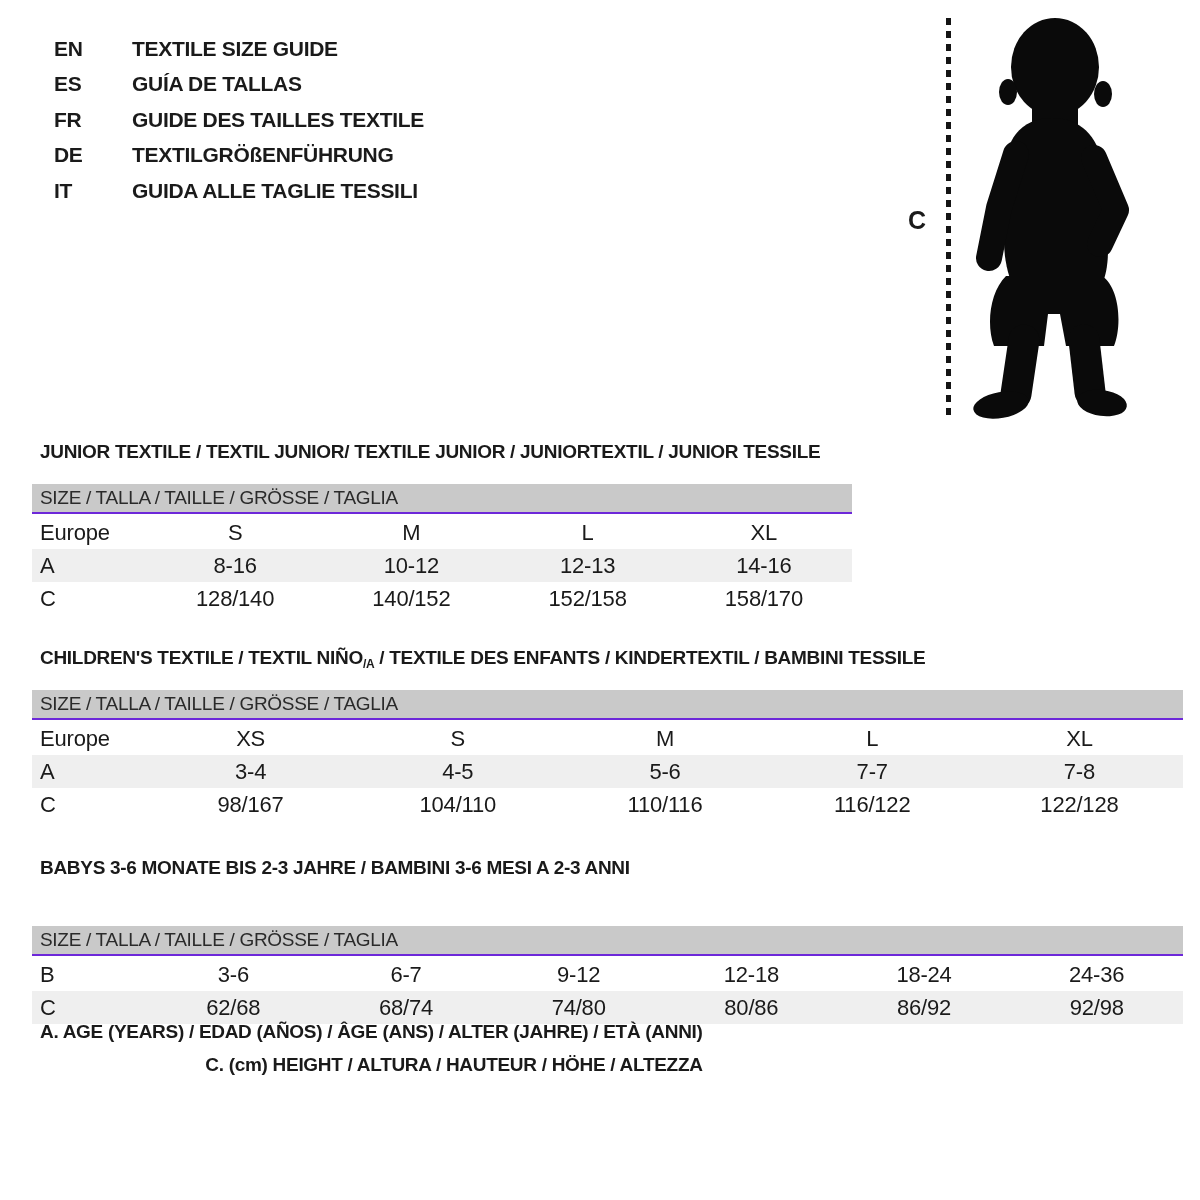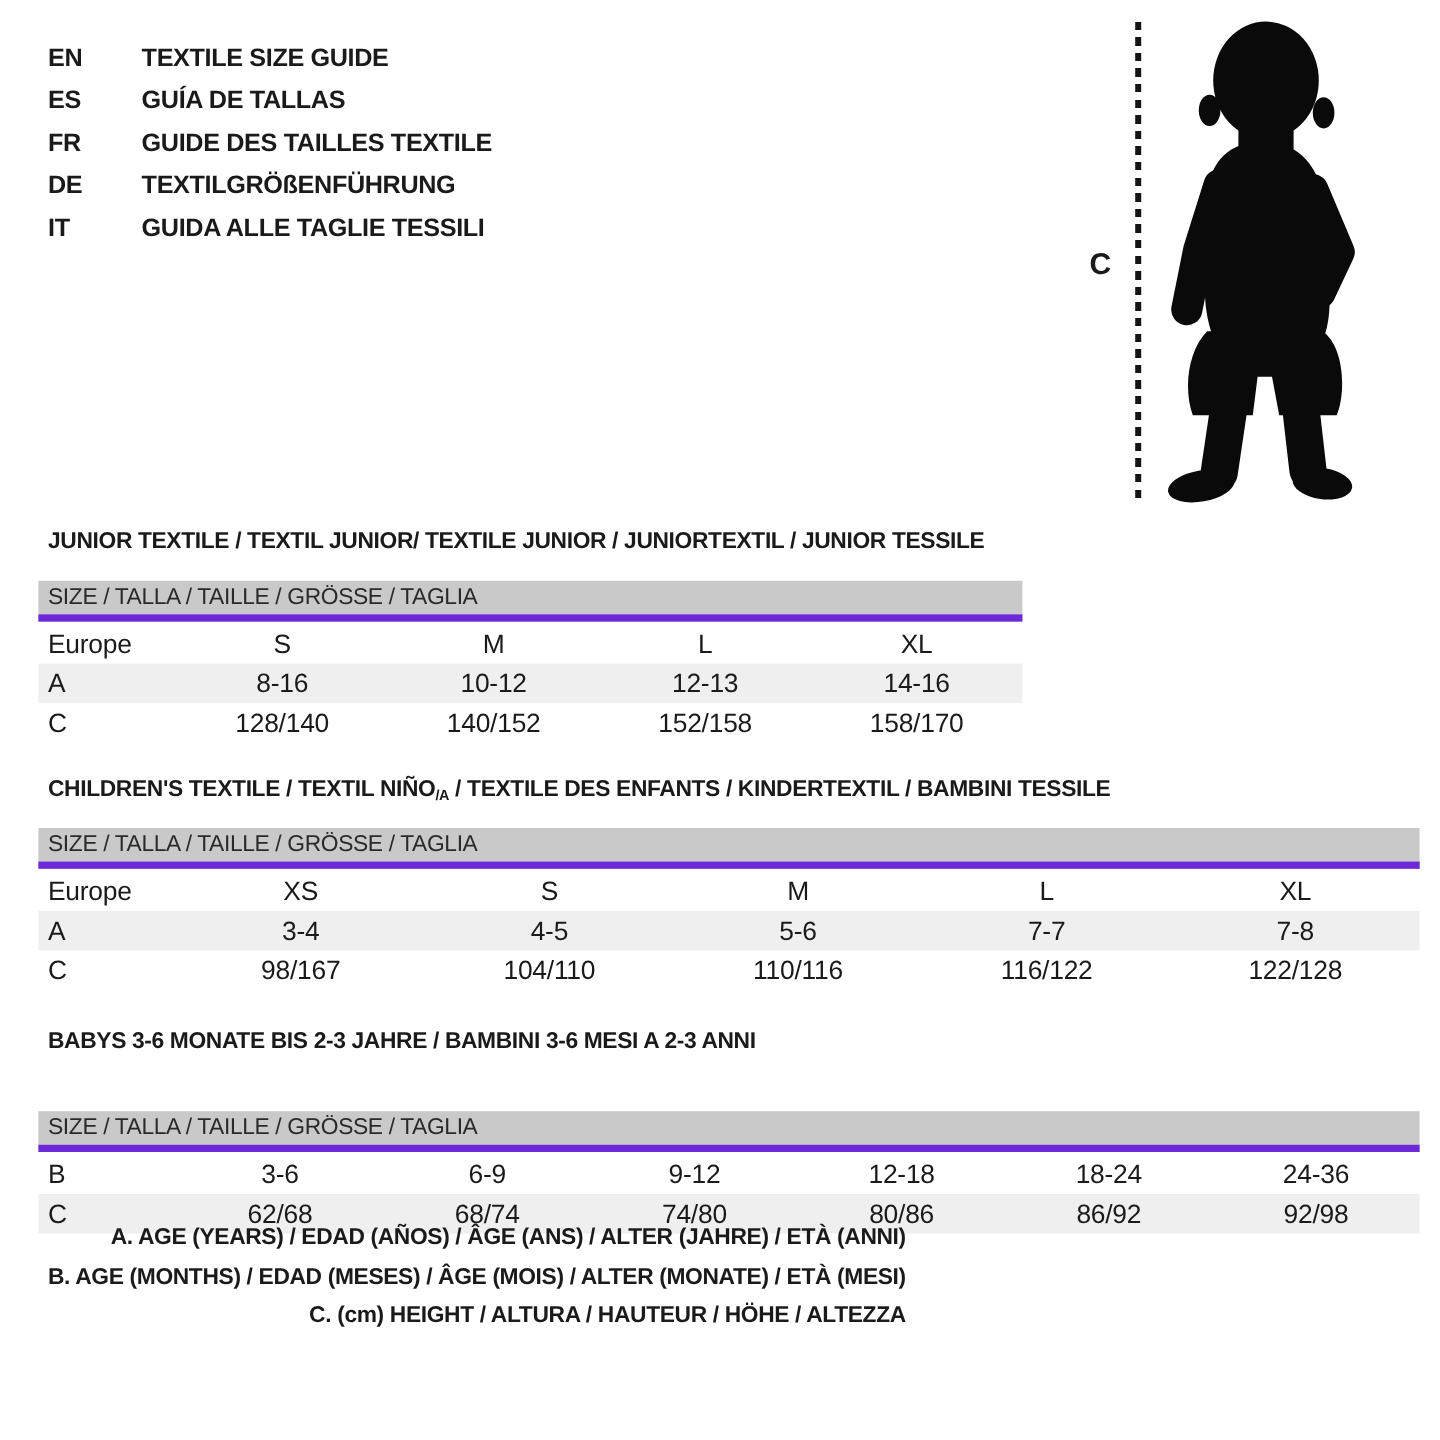--- a/index.html
+++ b/index.html
@@ -23,20 +23,21 @@
     top: 31px;
   }
   .lang-row {
     display: flex;
     height: 35.5px;
     align-items: center;
     font-weight: bold;
     font-size: 21px;
     letter-spacing: -0.3px;
     white-space: nowrap;
+    margin-left: 14px;
   }
   .lang-code { width: 78px; }
 
   
   .height-label-c {
     position: absolute;
     left: 908px;
     top: 206px;
     font-size: 25px;
     font-weight: bold;
@@ -73,21 +74,21 @@
     top: 4px;
   }
 
   .size-table {
     position: absolute;
     left: 32px;
   }
   .size-bar {
     height: 28px;
     background: #c9c9c9;
-    border-bottom: 6px solid #6d28d9;
+    border-bottom: 2px solid #6d28d9;
     display: flex;
     align-items: center;
     padding-left: 8px;
     font-size: 19px;
     color: #2a2a2a;
     letter-spacing: -0.3px;
     margin-bottom: 2px;
   }
   .trow {
     display: flex;
@@ -239,34 +240,33 @@
 </div>
 
 <div class="section-title" style="top:856px;">
   <div>BABYS 3-6 MONATE BIS 2-3 JAHRE / BAMBINI 3-6 MESI A 2-3 ANNI</div>
 </div>
 <div class="size-table" style="top:926px; width:1151px;">
   <div class="size-bar">SIZE / TALLA / TAILLE / GRÖSSE / TAGLIA</div>
   <div class="trow">
     <div class="tlabel">B</div>
     <div class="tcell">3-6</div>
-    <div class="tcell">6-9</div>
+    <div class="tcell">6-7</div>
     <div class="tcell">9-12</div>
     <div class="tcell">12-18</div>
     <div class="tcell">18-24</div>
     <div class="tcell">24-36</div>
   </div>
   <div class="trow shaded">
     <div class="tlabel">C</div>
     <div class="tcell">62/68</div>
     <div class="tcell">68/74</div>
     <div class="tcell">74/80</div>
     <div class="tcell">80/86</div>
     <div class="tcell">86/92</div>
     <div class="tcell">92/98</div>
   </div>
 </div>
 
 <div class="footnotes">
   <div class="footnote">A. AGE (YEARS) / EDAD (AÑOS) / ÂGE (ANS) / ALTER (JAHRE) / ETÀ (ANNI)</div>
-  <div class="footnote">B. AGE (MONTHS) / EDAD (MESES) / ÂGE (MOIS) / ALTER (MONATE) / ETÀ (MESI)</div>
   <div class="footnote">C. (cm) HEIGHT / ALTURA / HAUTEUR / HÖHE / ALTEZZA</div>
 </div>
 
 </body></html>

